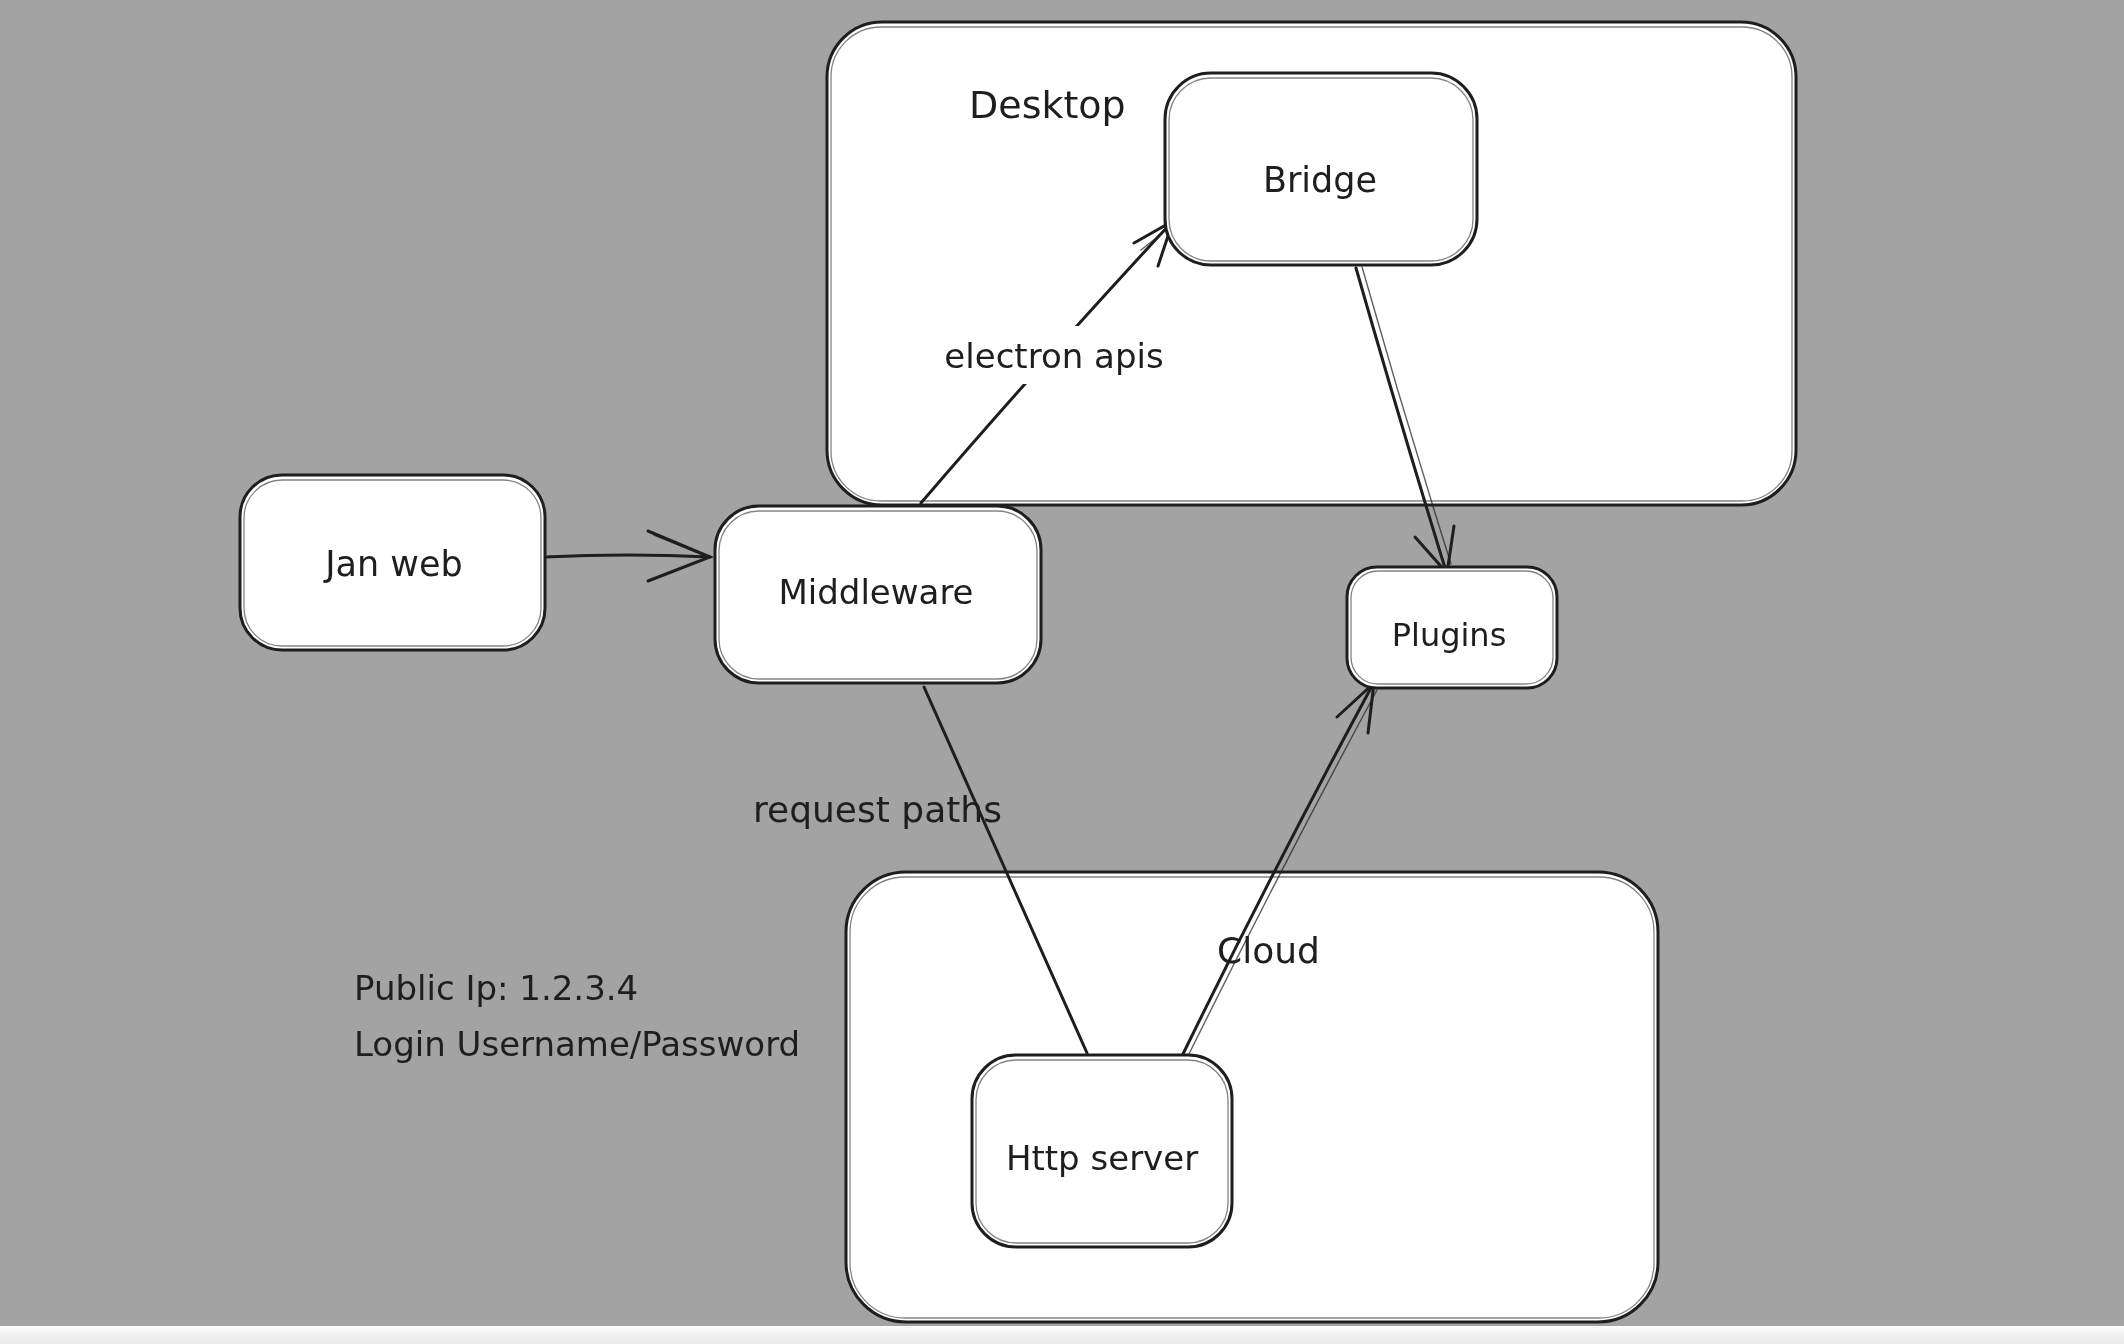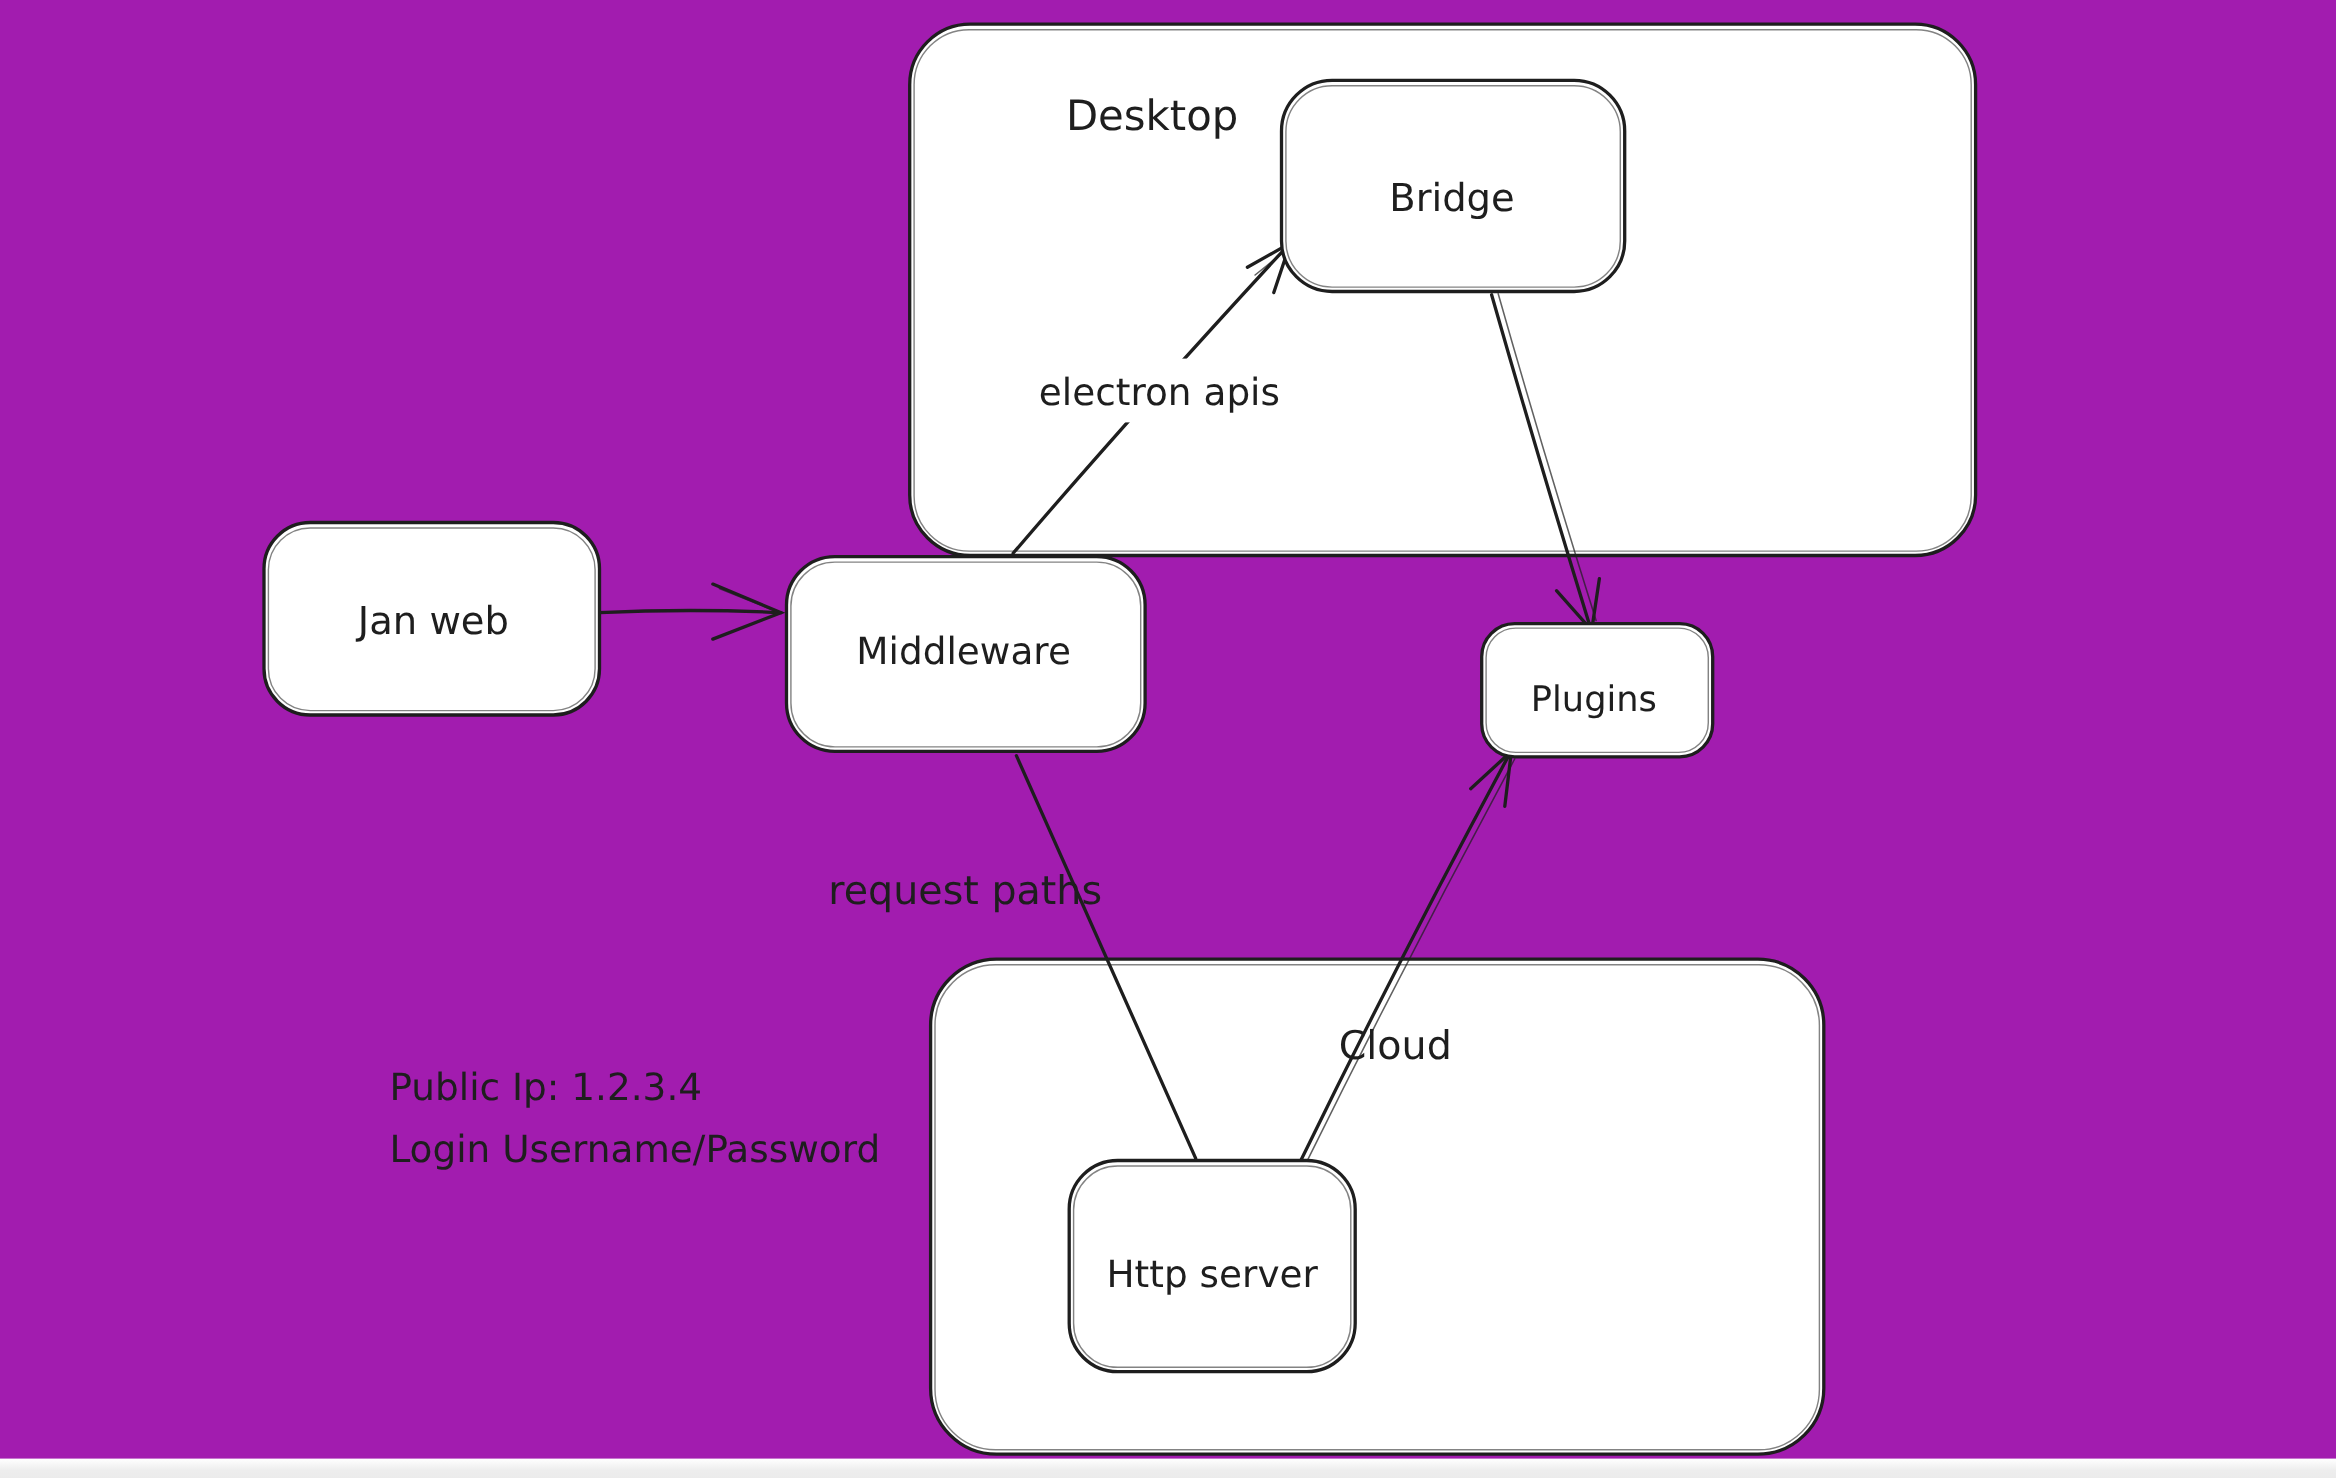--- a/index.html
+++ b/index.html
@@ -4,21 +4,21 @@
 <style>
   html, body {
     margin: 0;
     padding: 0;
     background: #ffffff;
   }
   .canvas-wrap {
     position: relative;
     width: 2124px;
     height: 1344px;
-    background: #a21caf;
+    background: #a3a3a3;
     overflow: hidden;
     font-family: "DejaVu Sans", sans-serif;
   }
   svg { display: block; }
   .shape {
     fill: #ffffff;
     stroke: #1e1e1e;
     stroke-width: 3;
   }
   .shape-sketch {

